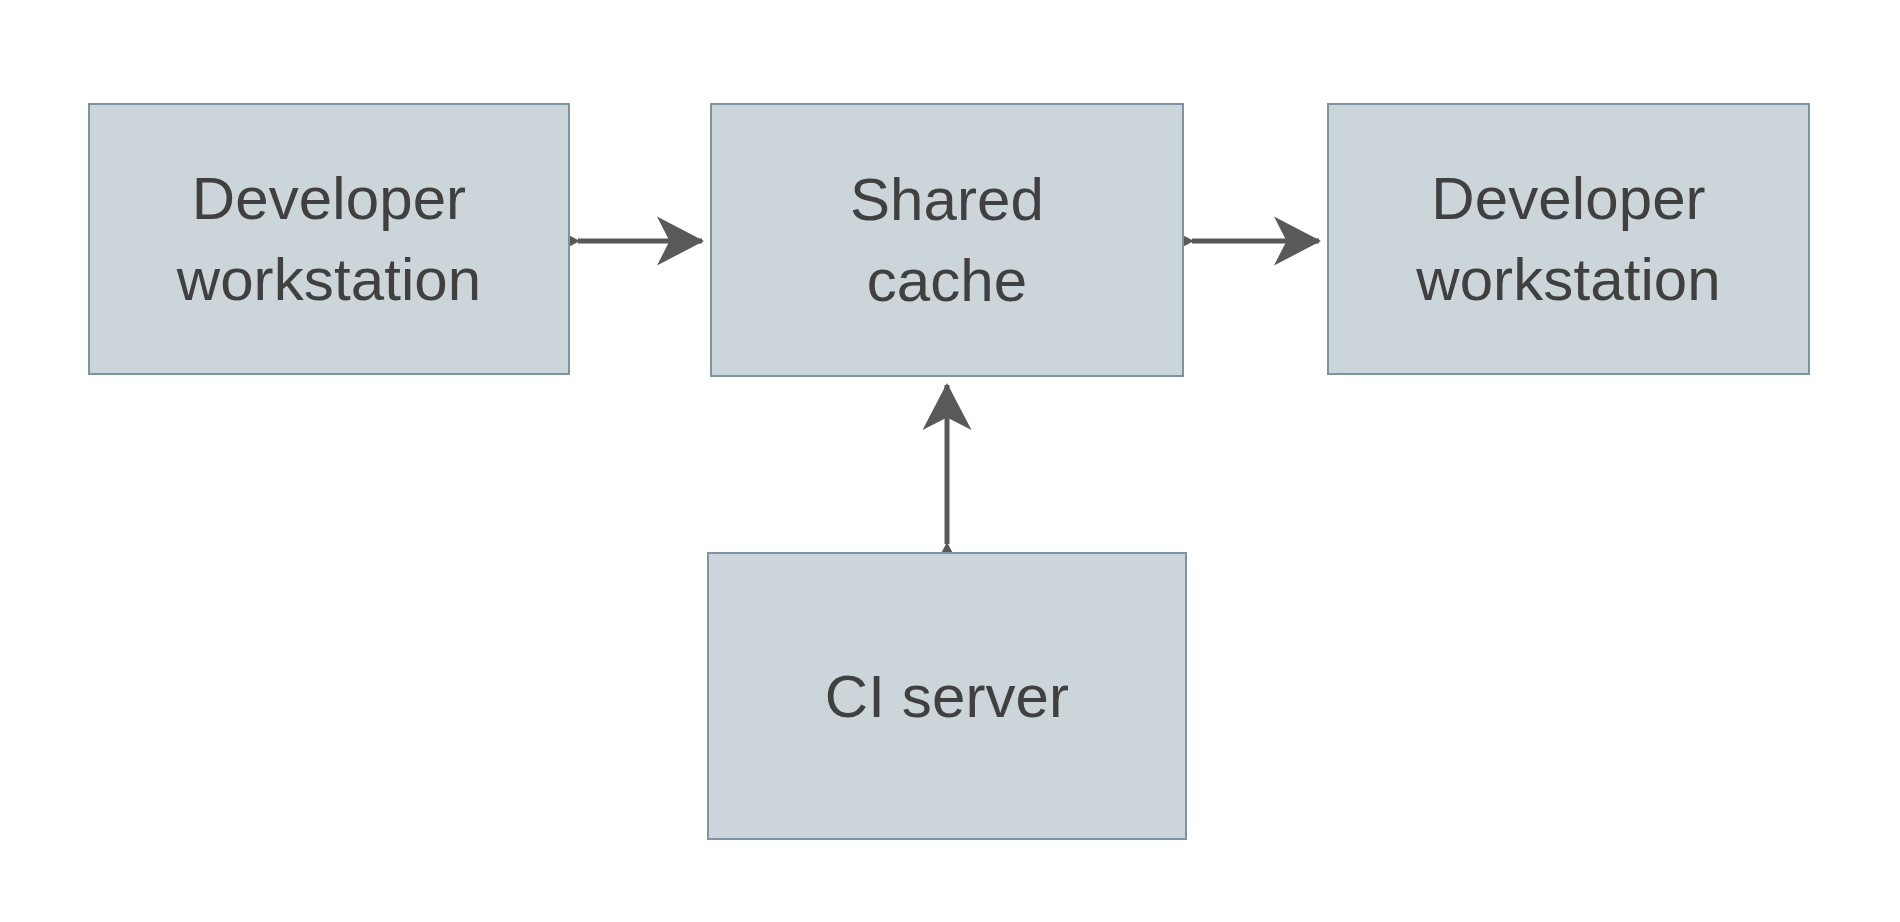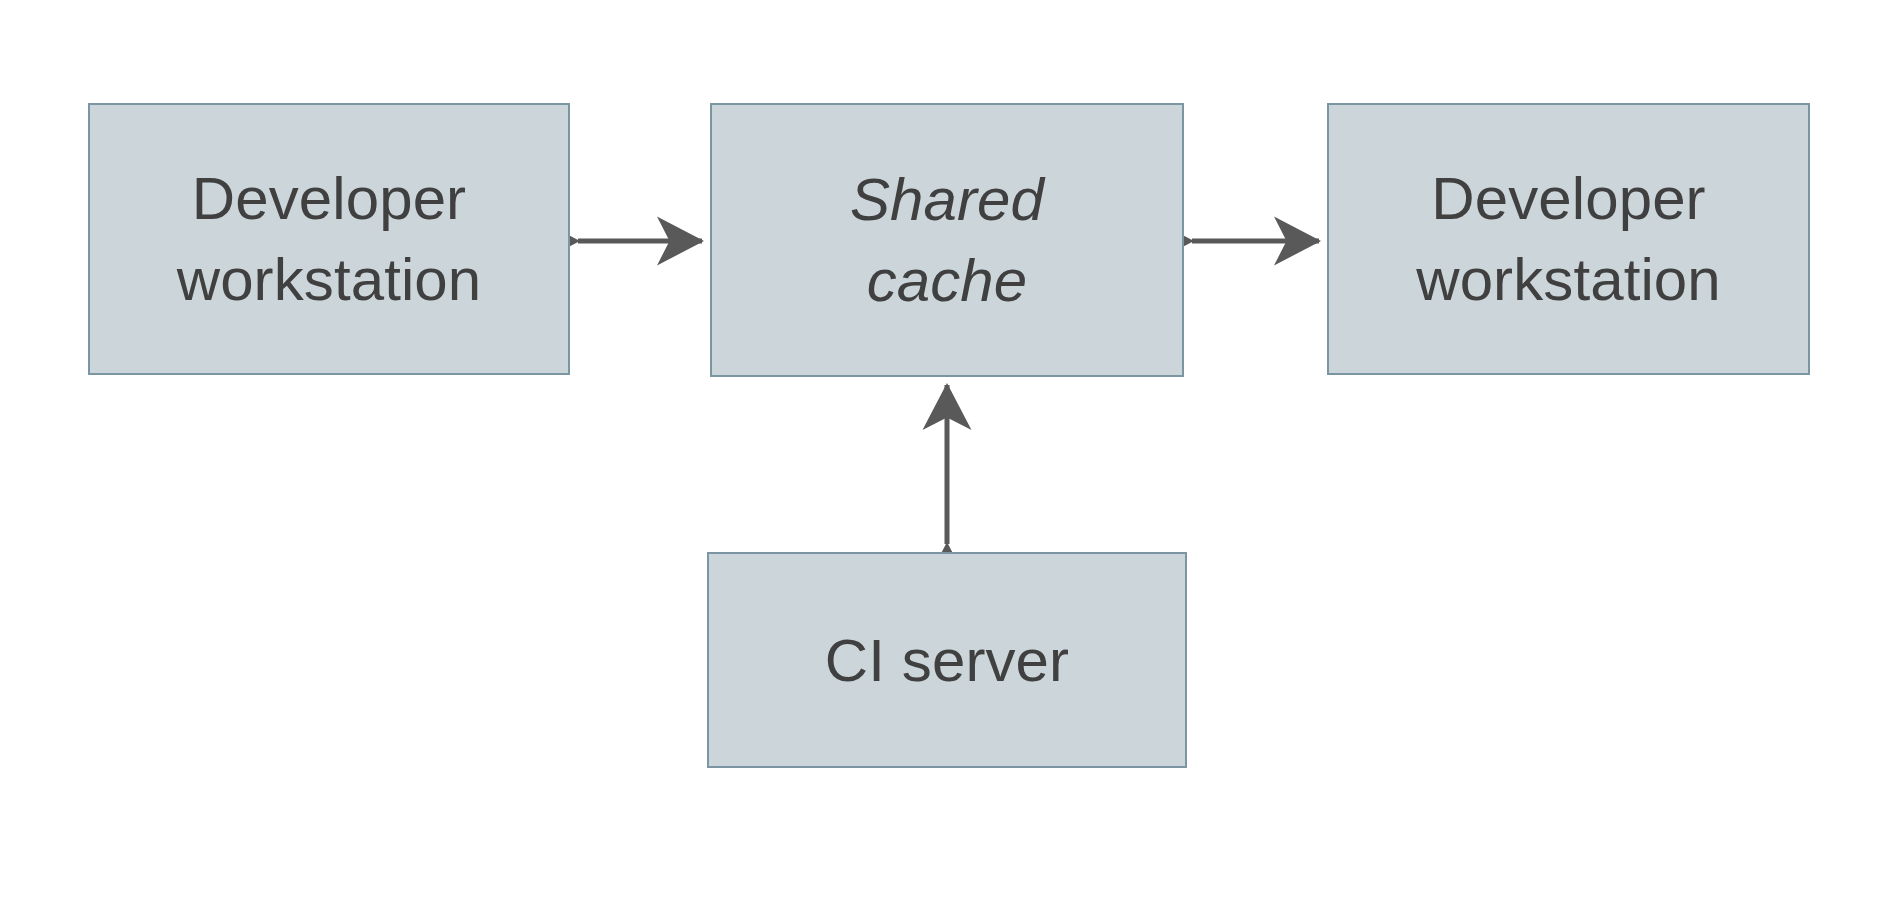--- a/index.html
+++ b/index.html
@@ -32,23 +32,23 @@
   .node-label {
     color: #404040;
     font-size: 60px;
     line-height: 1.35;
     font-weight: 400;
     letter-spacing: 0.1px;
     white-space: pre-line;
     padding: 0 6px;
   }
   #node-dev-left  { left: 88px;   top: 103px; width: 482px; height: 272px; }
-  #node-shared    { left: 710px;  top: 103px; width: 474px; height: 274px; font-style: italic; }
+  #node-shared    { left: 710px;  top: 103px; width: 474px; height: 274px; }
   #node-dev-right { left: 1327px; top: 103px; width: 483px; height: 272px; }
-  #node-ci        { left: 707px;  top: 552px; width: 480px; height: 216px; }
+  #node-ci        { left: 707px;  top: 552px; width: 480px; height: 288px; }
 
   .connector-layer {
     position: absolute;
     left: 0; top: 0;
     width: 1900px;
     height: 922px;
     pointer-events: none;
   }
 </style>
 </head>

